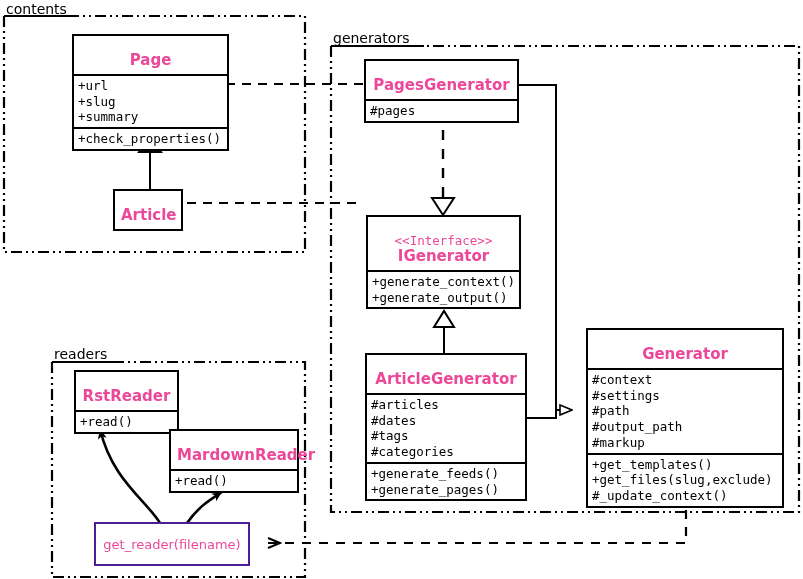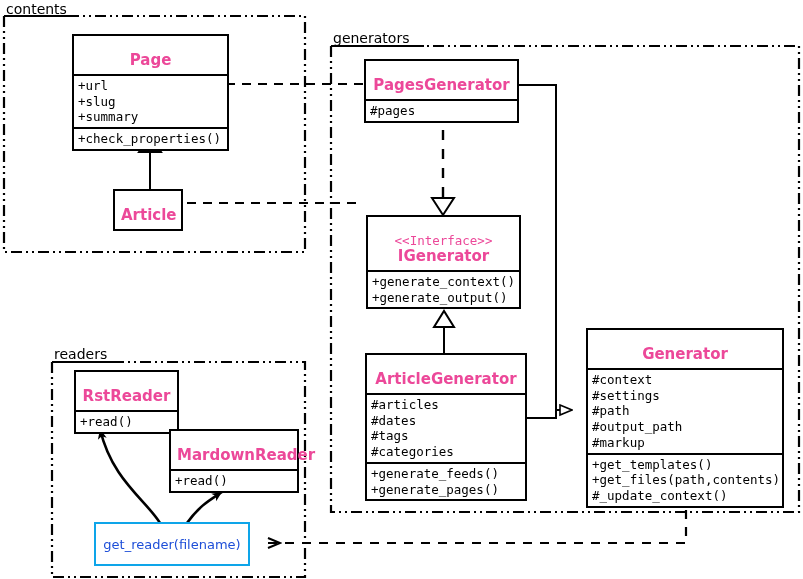--- a/index.html
+++ b/index.html
@@ -59,30 +59,30 @@
     font-family: "DejaVu Sans Mono", monospace;
     font-size: 12.5px;
     color: #000;
     padding: 2px 18px 2px 4px;
     line-height: 1.26;
     white-space: nowrap;
   }
   .umlbox .compartment div { white-space: nowrap; }
   .plainbox {
     position: absolute;
-    border: 2px solid #0ea5e9;
+    border: 2px solid #4c1d95;
     background: #ffffff;
     box-sizing: border-box;
     z-index: 5;
     display: flex;
     align-items: center;
     justify-content: center;
     font-family: "DejaVu Sans", sans-serif;
     font-size: 13px;
-    color: #1d4ed8;
+    color: #ec4899;
   }
   svg.overlay {
     position: absolute;
     left: 0; top: 0;
     width: 803px;
     height: 579px;
     z-index: 1;
   }
 </style>
 </head>
@@ -203,21 +203,21 @@
     <div class="title">Generator</div>
     <div class="sep compartment">
       <div>#context</div>
       <div>#settings</div>
       <div>#path</div>
       <div>#output_path</div>
       <div>#markup</div>
     </div>
     <div class="sep compartment">
       <div>+get_templates()</div>
-      <div>+get_files(path,contents)</div>
+      <div>+get_files(slug,exclude)</div>
       <div>#_update_context()</div>
     </div>
   </div>
 
   <div class="umlbox" style="left:74px; top:370px; width:105px;">
     <div class="title">RstReader</div>
     <div class="sep compartment">
       <div>+read()</div>
     </div>
   </div>

